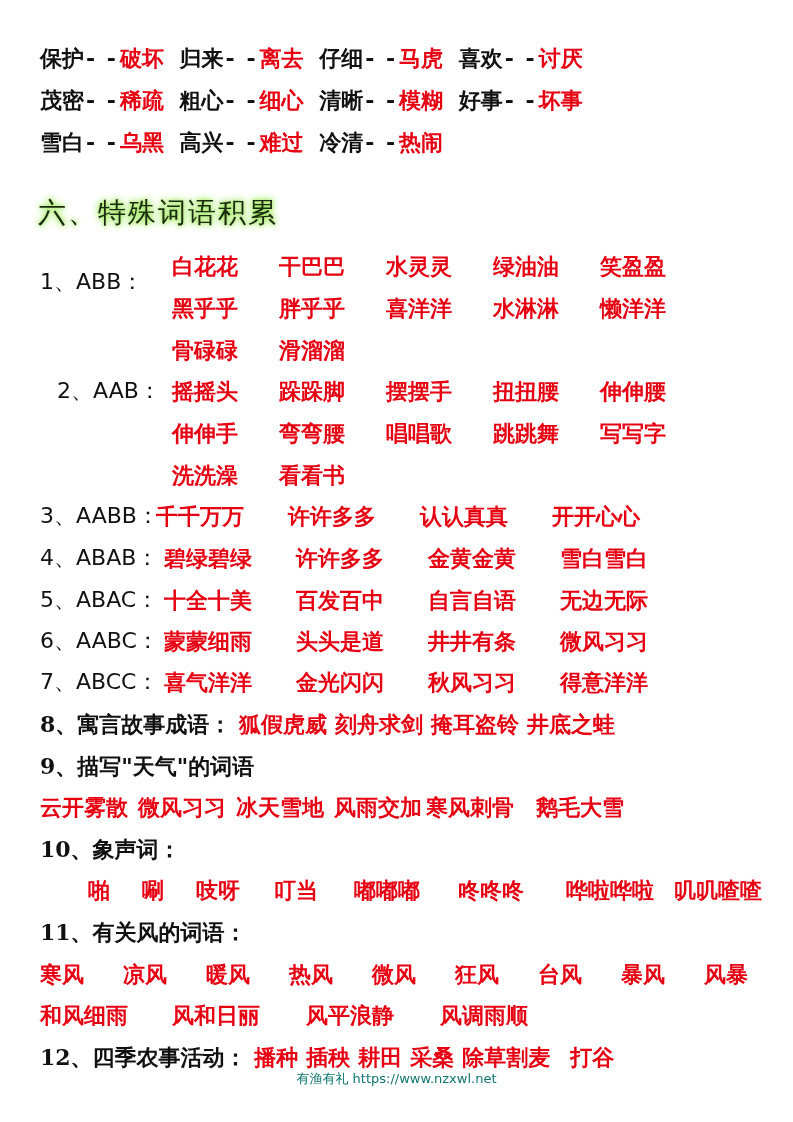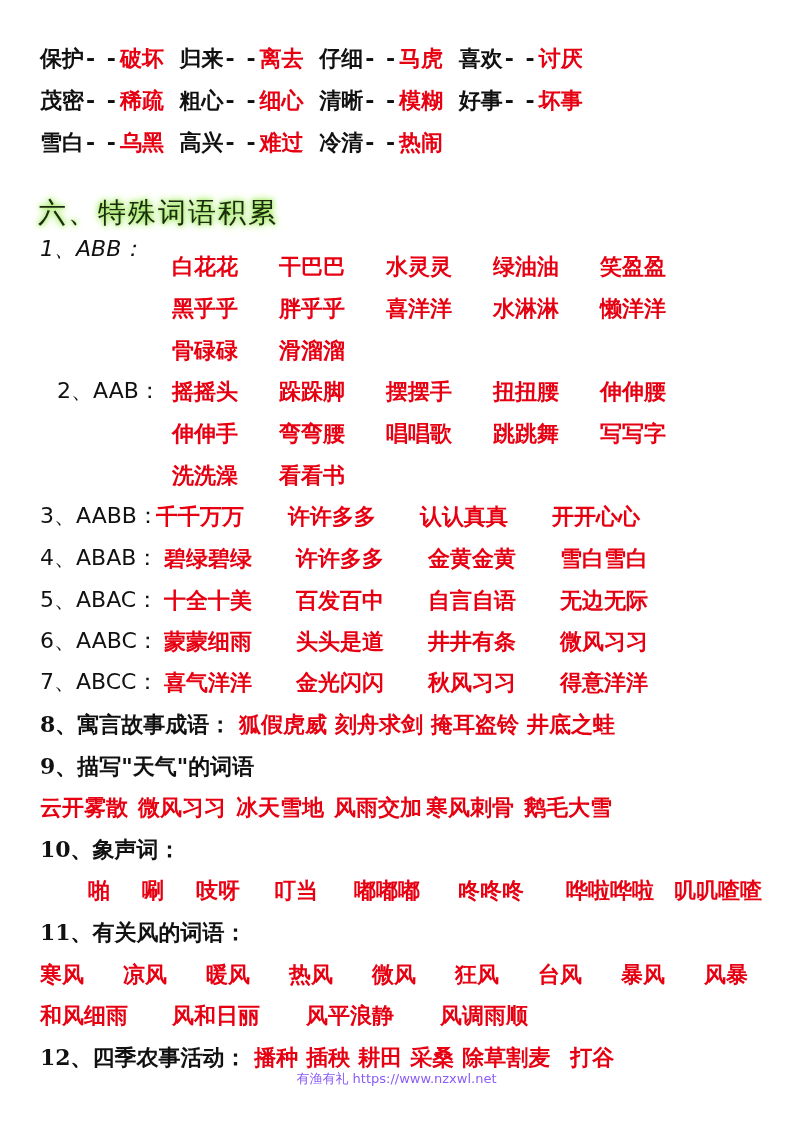--- a/index.html
+++ b/index.html
@@ -15,21 +15,21 @@
   .pair { display: inline-block; margin-right: 8px; }
   .title {
     position: absolute; left: 38px; top: 193px; font-size: 28px; line-height: 40px;
     color: #1b2a10; font-weight: normal;
     text-shadow: 0 0 6px #8fe04a, 0 0 10px #a8f060, 0 0 3px #b6f27a;
     letter-spacing: 2px;
   }
   .lbl { position: absolute; left: 40px; font-family: "DejaVu Sans", "Liberation Sans", sans-serif; font-size: 22px; color: #111; height: 32px; line-height: 32px; white-space: nowrap; }
   .words { position: absolute; height: 32px; line-height: 32px; white-space: nowrap; font-size: 22px; font-weight: bold; color: #e60012; }
   .w { display: inline-block; }
-  .footer { position: absolute; left: 0; width: 793px; top: 1070px; text-align: center; font-family: "DejaVu Sans", "Liberation Sans", sans-serif; font-size: 13px; color: #8b5cf6; }
+  .footer { position: absolute; left: 0; width: 793px; top: 1070px; text-align: center; font-family: "DejaVu Sans", "Liberation Sans", sans-serif; font-size: 13px; color: #0f766e; }
   .hdr { color: #111; font-weight: bold; }
 </style>
 </head>
 <body>
 
 <div class="line" style="top:42px;">
   <span class="pair"><span class="blk">保护</span><span class="dash">- -</span><span class="red">破坏</span></span>
   <span class="pair"><span class="blk">归来</span><span class="dash">- -</span><span class="red">离去</span></span>
   <span class="pair"><span class="blk">仔细</span><span class="dash">- -</span><span class="red">马虎</span></span>
   <span class="pair"><span class="blk">喜欢</span><span class="dash">- -</span><span class="red">讨厌</span></span>
@@ -41,21 +41,21 @@
   <span class="pair"><span class="blk">好事</span><span class="dash">- -</span><span class="red">坏事</span></span>
 </div>
 <div class="line" style="top:126px;">
   <span class="pair"><span class="blk">雪白</span><span class="dash">- -</span><span class="red">乌黑</span></span>
   <span class="pair"><span class="blk">高兴</span><span class="dash">- -</span><span class="red">难过</span></span>
   <span class="pair"><span class="blk">冷清</span><span class="dash">- -</span><span class="red">热闹</span></span>
 </div>
 
 <div class="title">六、特殊词语积累</div>
 
-<div class="lbl" style="top:233px;font-style:italic;">1、ABB：</div>
+<div class="lbl" style="top:266px;">1、ABB：</div>
 <div class="words" style="left:172px; top:250px;">
   <span class="w" style="width:107px">白花花</span><span class="w" style="width:107px">干巴巴</span><span class="w" style="width:107px">水灵灵</span><span class="w" style="width:107px">绿油油</span><span class="w">笑盈盈</span>
 </div>
 <div class="words" style="left:172px; top:292px;">
   <span class="w" style="width:107px">黑乎乎</span><span class="w" style="width:107px">胖乎乎</span><span class="w" style="width:107px">喜洋洋</span><span class="w" style="width:107px">水淋淋</span><span class="w">懒洋洋</span>
 </div>
 <div class="words" style="left:172px; top:334px;">
   <span class="w" style="width:107px">骨碌碌</span><span class="w">滑溜溜</span>
 </div>
 
@@ -97,21 +97,21 @@
 
 <div class="line" style="top:708px;">
   <span class="hdr">8、寓言故事成语：</span>
   <span class="red" style="margin-right:8px">狐假虎威</span><span class="red" style="margin-right:8px">刻舟求剑</span><span class="red" style="margin-right:8px">掩耳盗铃</span><span class="red">井底之蛙</span>
 </div>
 
 <div class="line" style="top:750px;">
   <span class="hdr">9、描写"天气"的词语</span>
 </div>
 <div class="words" style="left:40px; top:791px;">
-  <span class="w" style="margin-right:10px">云开雾散</span><span class="w" style="margin-right:10px">微风习习</span><span class="w" style="margin-right:10px">冰天雪地</span><span class="w" style="margin-right:4px">风雨交加</span><span class="w" style="margin-right:10px">寒风刺骨</span><span class="w">鹅毛大雪</span>
+  <span class="w" style="margin-right:10px">云开雾散</span><span class="w" style="margin-right:10px">微风习习</span><span class="w" style="margin-right:10px">冰天雪地</span><span class="w" style="margin-right:4px">风雨交加</span><span class="w" style="margin-right:22px">寒风刺骨</span><span class="w">鹅毛大雪</span>
 </div>
 
 <div class="line" style="top:833px;">
   <span class="hdr">10、象声词：</span>
 </div>
 <div class="words" style="left:40px; top:874px;padding-left:48px;">
   <span class="w" style="width:54px">啪</span><span class="w" style="width:54px">唰</span><span class="w" style="width:78px">吱呀</span><span class="w" style="width:80px">叮当</span><span class="w" style="width:104px">嘟嘟嘟</span><span class="w" style="width:108px">咚咚咚</span><span class="w" style="width:108px">哗啦哗啦</span><span class="w">叽叽喳喳</span>
 </div>
 
 <div class="line" style="top:916px;">

